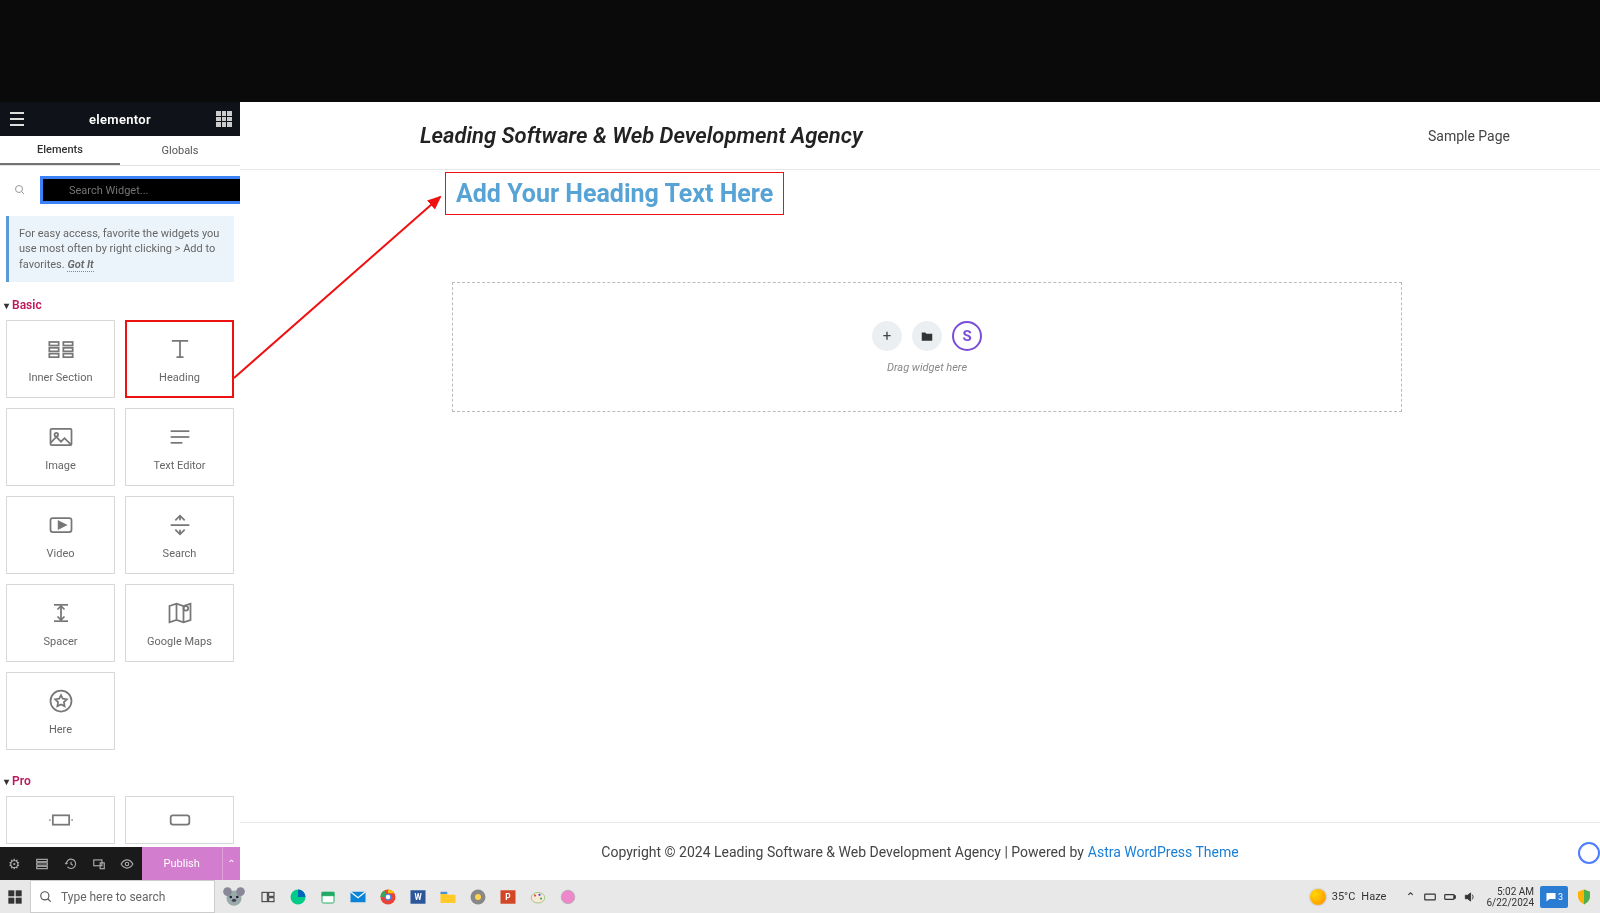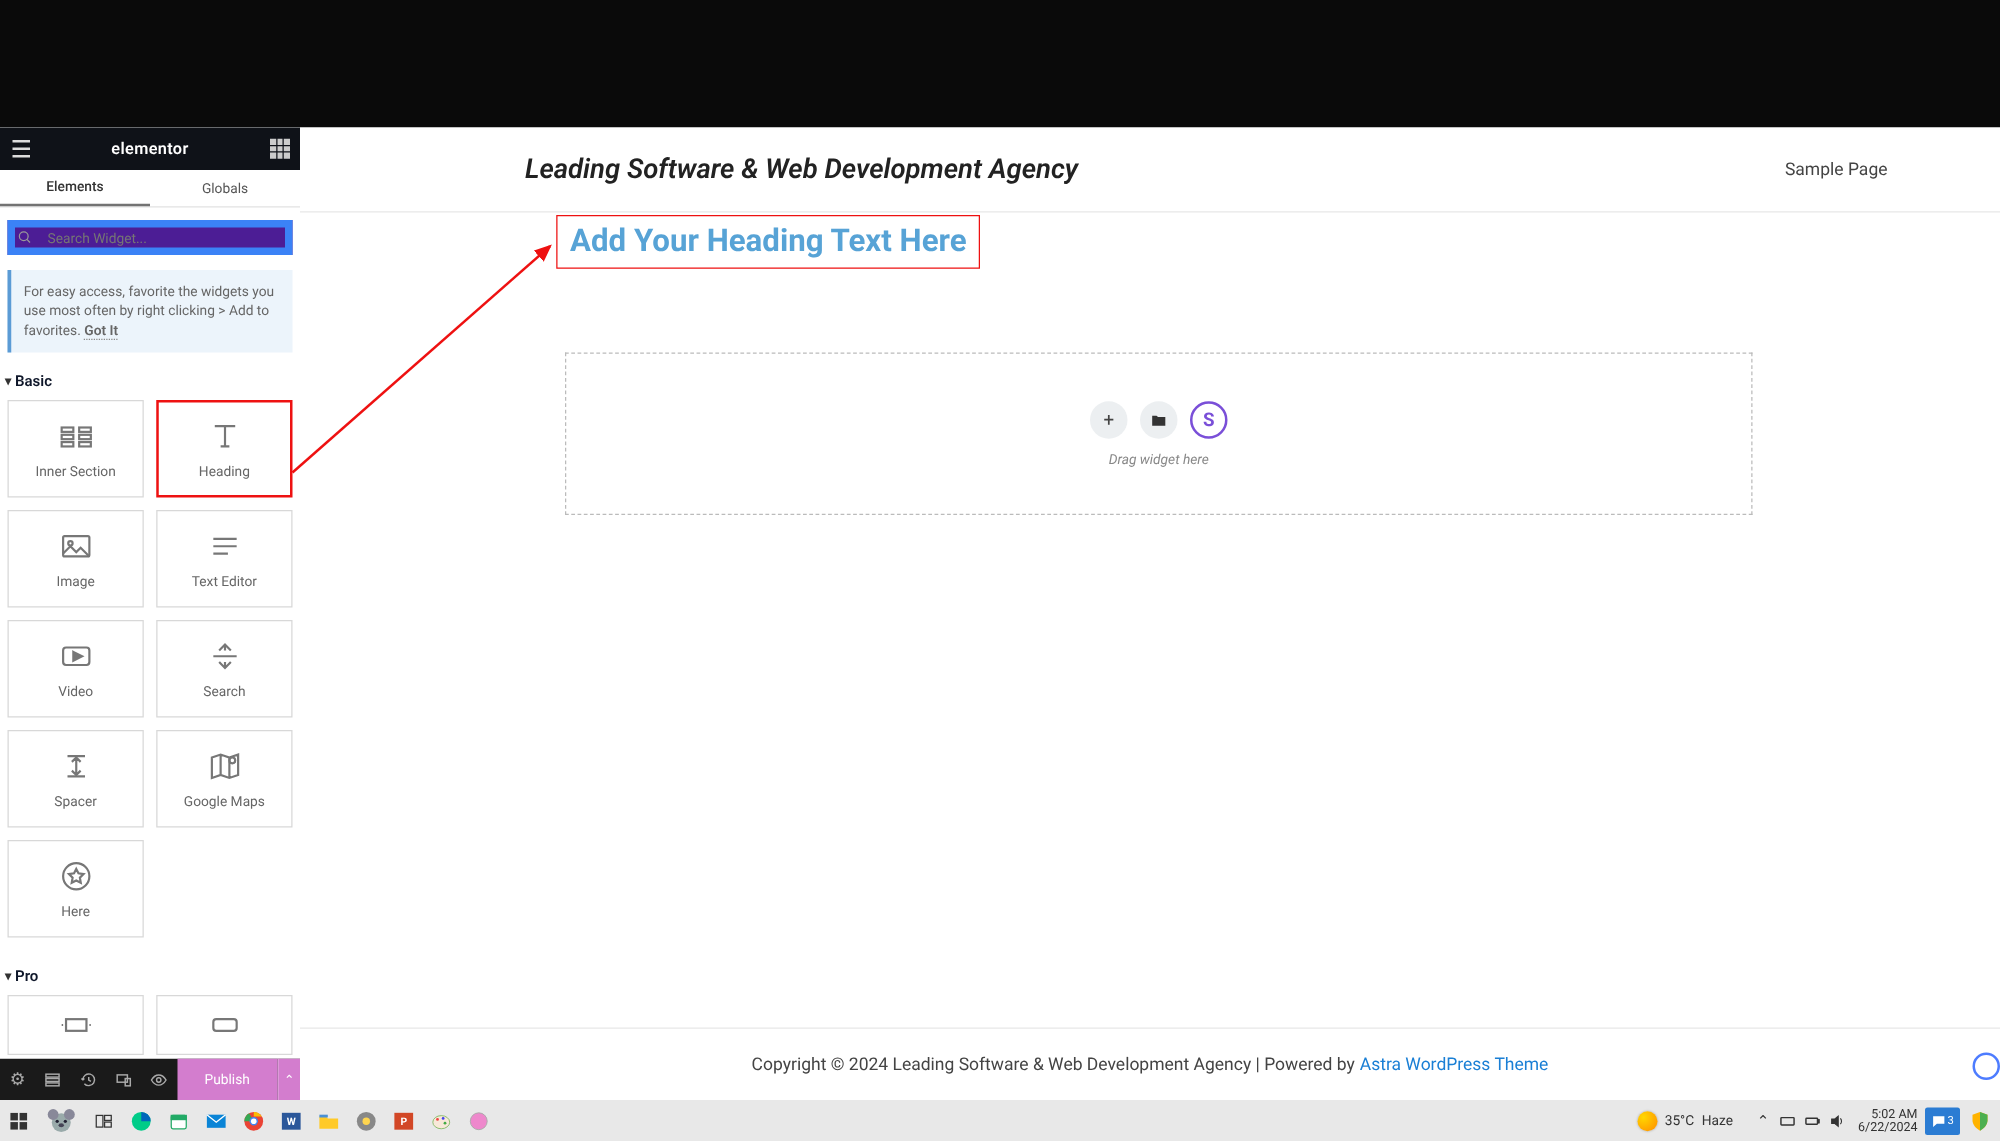--- a/index.html
+++ b/index.html
@@ -13,28 +13,28 @@
 .hamburger-btn span { display: block; height: 2px; background: #ddd; width: 100%; }
 .sidebar-title { color: #fff; font-weight: 600; font-size: 13px; position: absolute; left: 50%; transform: translateX(-50%); letter-spacing: 0.3px; }
 .grid-btn { position: absolute; right: 8px; width: 16px; height: 16px; display: grid; grid-template-columns: repeat(3,1fr); grid-template-rows: repeat(3,1fr); gap: 1px; cursor: pointer; }
 .grid-btn span { background: #ccc; }
 
 .tabs { display: flex; height: 30px; border-bottom: 1px solid #e2e2e2; }
 .tab { flex: 1; text-align: center; font-size: 11px; color: #555; display: flex; align-items: center; justify-content: center; cursor: pointer; }
 .tab.active { border-bottom: 2px solid #737373; color: #333; font-weight: 500; }
 
 .search-wrap { padding: 10px 6px 6px 6px; }
-.search-input { width: 100%; height: 28px; border: 6px solid #3b82f6; font-size: 11px; padding: 0 8px 0 26px; color: #888; background: #4c1d95; }
+.search-input { width: 100%; height: 28px; border: 3px solid #3b82f6; font-size: 11px; padding: 0 8px 0 26px; color: #888; background: #000000; margin-left: 34px; }
 .search-wrap { position: relative; }
 .search-icon { position: absolute; left: 14px; top: 18px; width: 12px; height: 12px; }
 
 .tip-box { margin: 6px 6px 12px 6px; background: #ecf4fb; border-left: 3px solid #5b9bd5; padding: 10px 10px; font-size: 11px; color: #666; line-height: 1.4; }
-.tip-box .gotit { font-weight: 600; border-bottom: 1px dotted #888; cursor: pointer; }
-
-.category-header { font-size: 12px; font-weight: 600; color: #0f172a; padding: 4px 8px 8px 4px; display: flex; align-items: center; cursor: pointer; }
+.tip-box .gotit { font-style: italic; font-weight: 600; border-bottom: 1px dotted #888; cursor: pointer; }
+
+.category-header { font-size: 12px; font-weight: 600; color: #be185d; padding: 4px 8px 8px 4px; display: flex; align-items: center; cursor: pointer; }
 .category-header::before { content: "▾"; font-size: 10px; margin-right: 3px; color: #333; }
 
 .widget-grid { display: grid; grid-template-columns: 1fr 1fr; gap: 10px; padding: 0 6px; }
 .widget-item { border: 1px solid #d8d8d8; background: #fff; height: 78px; display: flex; flex-direction: column; align-items: center; justify-content: center; cursor: grab; }
 .widget-item.highlighted { border: 2px solid #e11; }
 .widget-icon { width: 28px; height: 28px; margin-bottom: 8px; display: flex; align-items: center; justify-content: center; color: #666; }
 .widget-label { font-size: 11px; color: #666; }
 
 .widget-icon svg { width: 100%; height: 100%; }
 
@@ -314,20 +314,27 @@
 
 <div class="taskbar">
   <div class="tb-start">
     <svg viewBox="0 0 24 24">
         <rect x="2" y="2" width="9" height="9" fill="#333"></rect>
         <rect x="13" y="2" width="9" height="9" fill="#333"></rect>
         <rect x="2" y="13" width="9" height="9" fill="#333"></rect>
         <rect x="13" y="13" width="9" height="9" fill="#333"></rect>
       </svg>
   </div>
+  <div class="tb-search">
+    <svg class="tb-search-icon" width="14" height="14" viewBox="0 0 24 24" fill="none" stroke="#555" stroke-width="2">
+        <circle cx="10" cy="10" r="7"></circle>
+        <line x1="20" y1="20" x2="15" y2="15"></line>
+      </svg>
+    <span>Type here to search</span>
+  </div>
   <div class="tb-mascot">
     <svg width="26" height="26" viewBox="0 0 24 24">
         <circle cx="12" cy="13" r="7" fill="#9aa"></circle>
         <circle cx="6" cy="7" r="4" fill="#889"></circle>
         <circle cx="18" cy="7" r="4" fill="#889"></circle>
         <circle cx="9" cy="12" r="1.2" fill="#223"></circle>
         <circle cx="15" cy="12" r="1.2" fill="#223"></circle>
         <ellipse cx="12" cy="15" rx="2" ry="1.5" fill="#445"></ellipse>
       </svg>
   </div>

